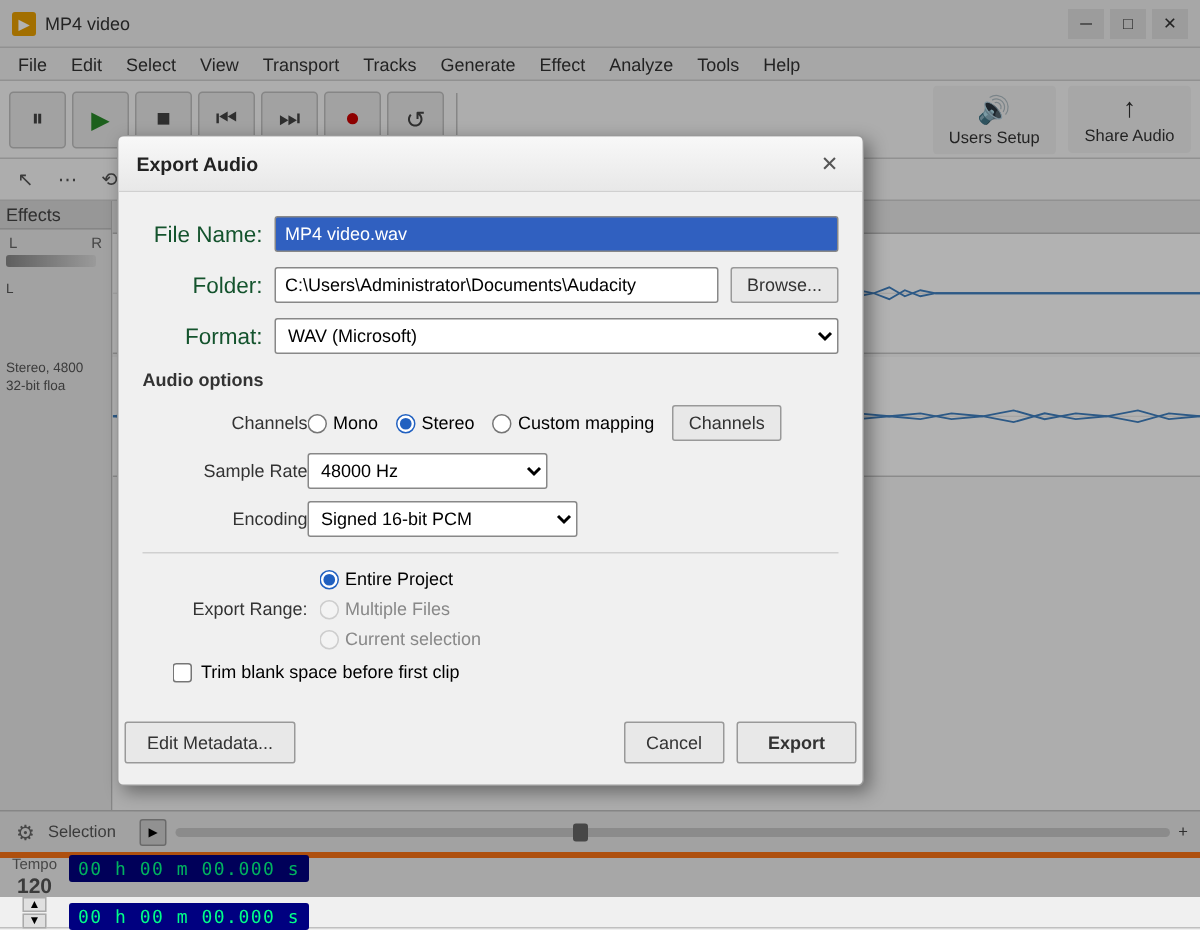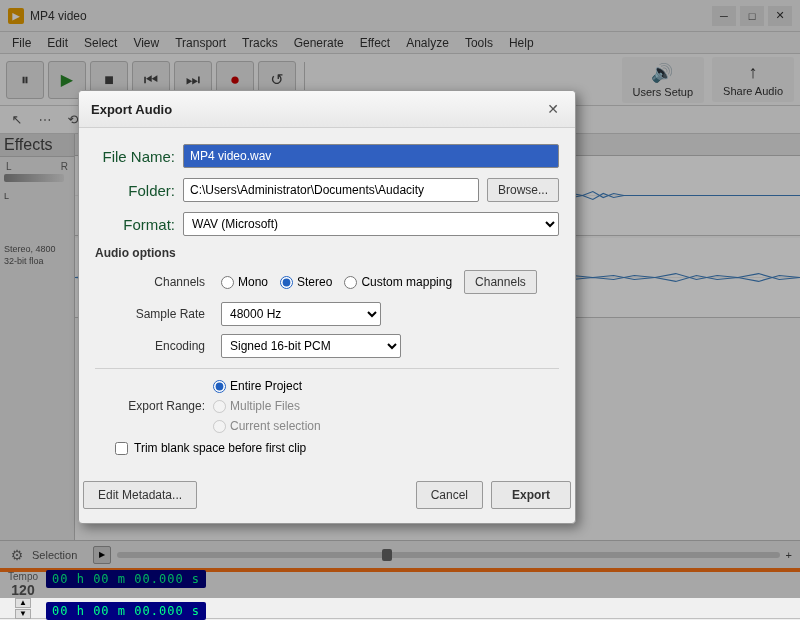--- a/index.html
+++ b/index.html
@@ -138,21 +138,21 @@
       width: 75px;
       background: #e8e8e8;
       border-right: 1px solid #c0c0c0;
       display: flex;
       flex-direction: column;
       font-size: 10px;
     }
     .effects-label {
       background: #d8d8d8;
       padding: 2px 4px;
-      font-size: 16px;
+      font-size: 12px;
       color: #444;
       border-bottom: 1px solid #c0c0c0;
     }
     .volume-control {
       padding: 4px;
       display: flex;
       flex-direction: column;
       gap: 2px;
     }
     .lr-labels {
@@ -371,21 +371,21 @@
     }
 
     .options-grid {
       padding-left: 20px;
     }
 
     .option-row {
       display: flex;
       align-items: center;
       margin-bottom: 8px;
-      gap: 16px;
+      gap: 0;
     }
     .option-label {
       width: 90px;
       text-align: right;
       font-size: 12px;
       color: #333;
     }
 
     .radio-group {
       display: flex;

